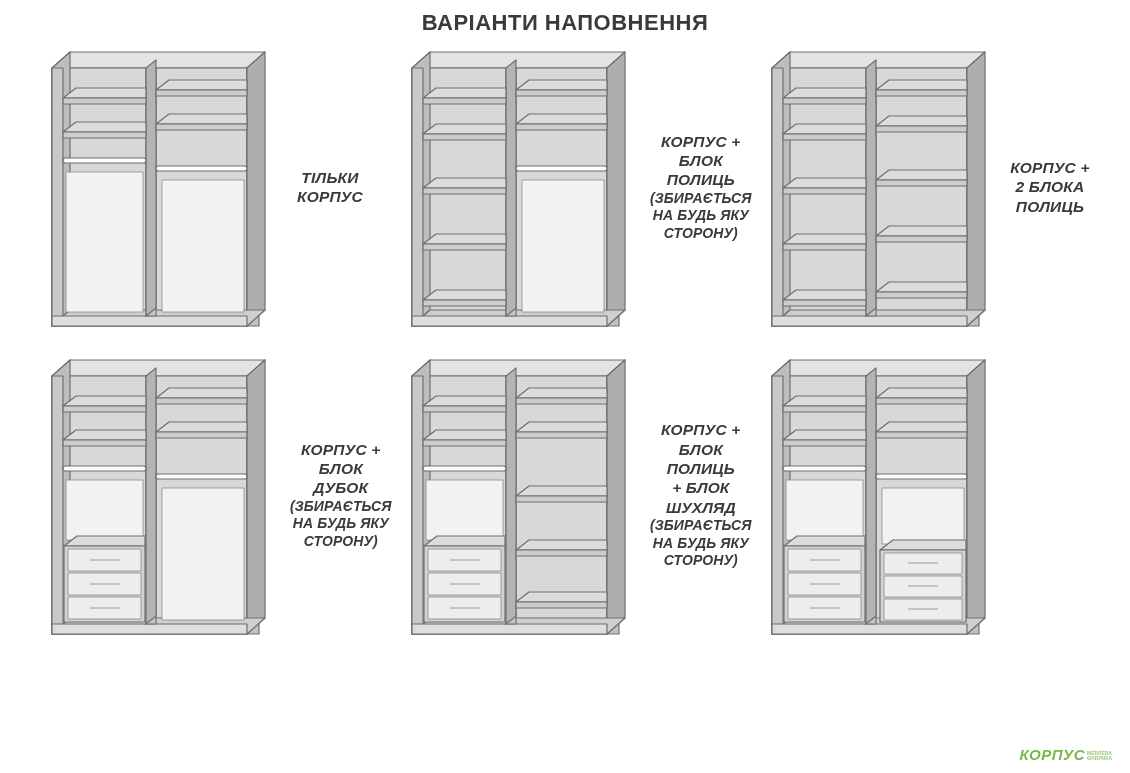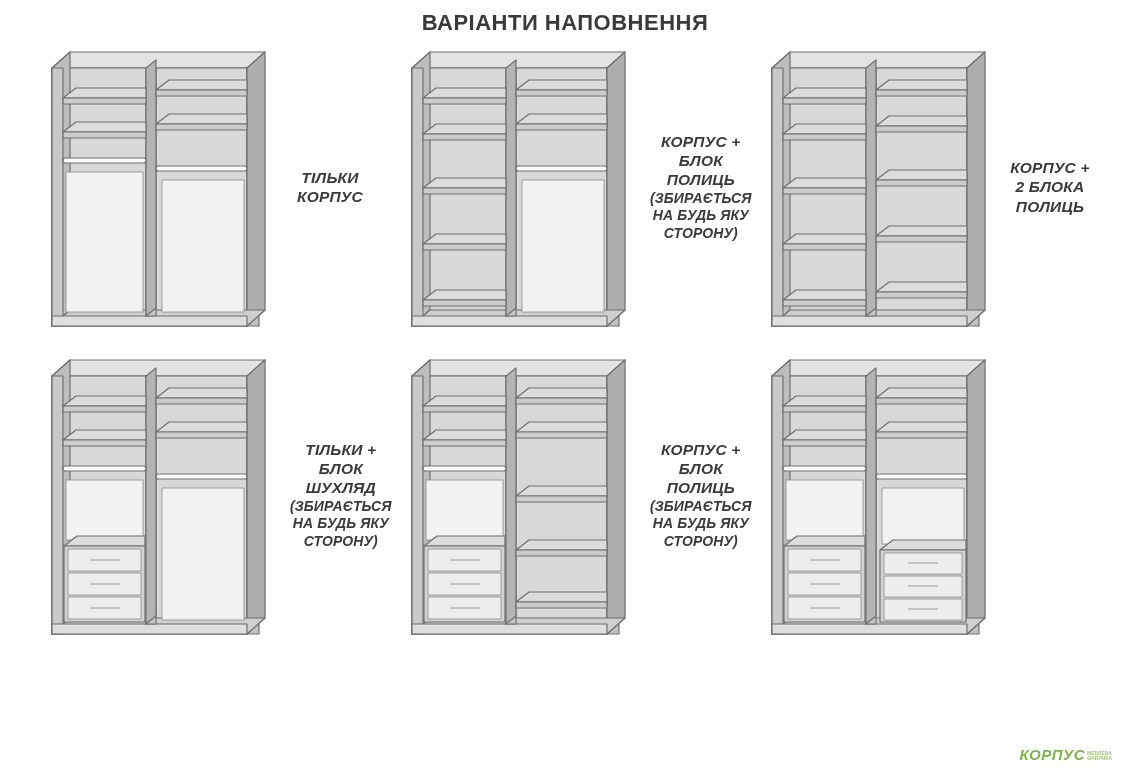--- a/index.html
+++ b/index.html
@@ -256,21 +256,21 @@
             <rect x="28" y="203" width="73" height="22" fill="#ededed" stroke="#8a8a8a" stroke-width="0.8"></rect>
             <rect x="28" y="227" width="73" height="22" fill="#ededed" stroke="#8a8a8a" stroke-width="0.8"></rect>
             <rect x="28" y="251" width="73" height="22" fill="#ededed" stroke="#8a8a8a" stroke-width="0.8"></rect>
             <line x1="50" y1="214" x2="80" y2="214" stroke="#9a9a9a" stroke-width="1"></line>
             <line x1="50" y1="238" x2="80" y2="238" stroke="#9a9a9a" stroke-width="1"></line>
             <line x1="50" y1="262" x2="80" y2="262" stroke="#9a9a9a" stroke-width="1"></line>
           </g>
         </svg>
       </div>
       <div class="caption">
-        <span>ТІЛЬКИ + БЛОК ШУХЛЯД</span>
+        <span>КОРПУС + БЛОК ДУБОК</span>
         <span class="sub">(ЗБИРАЄТЬСЯ НА БУДЬ ЯКУ СТОРОНУ)</span>
       </div>
     </div>
 
     <div class="cell">
       <div class="figure">
         <svg viewBox="0 0 250 300" width="250" height="300">
           <g stroke="#6f6f6f" stroke-width="1.2" stroke-linejoin="round">
             <polygon points="12,30 30,14 225,14 207,30" fill="#e3e3e3"></polygon>
             <rect x="12" y="30" width="195" height="258" fill="#d8d8d8"></rect>
@@ -306,20 +306,21 @@
             <rect x="116" y="150" width="91" height="6" fill="#cccccc"></rect>
             <polygon points="116,204 129,194 207,194 207,204" fill="#dcdcdc"></polygon>
             <rect x="116" y="204" width="91" height="6" fill="#cccccc"></rect>
             <polygon points="116,256 129,246 207,246 207,256" fill="#dcdcdc"></polygon>
             <rect x="116" y="256" width="91" height="6" fill="#cccccc"></rect>
           </g>
         </svg>
       </div>
       <div class="caption">
         <span>КОРПУС + БЛОК ПОЛИЦЬ</span>
+        <span class="sub" style="font-size:15.5px;">+ БЛОК ШУХЛЯД</span>
         <span class="sub">(ЗБИРАЄТЬСЯ НА БУДЬ ЯКУ СТОРОНУ)</span>
       </div>
     </div>
 
     <div class="cell">
       <div class="figure">
         <svg viewBox="0 0 250 300" width="250" height="300">
           <g stroke="#6f6f6f" stroke-width="1.2" stroke-linejoin="round">
             <polygon points="12,30 30,14 225,14 207,30" fill="#e3e3e3"></polygon>
             <rect x="12" y="30" width="195" height="258" fill="#d8d8d8"></rect>

